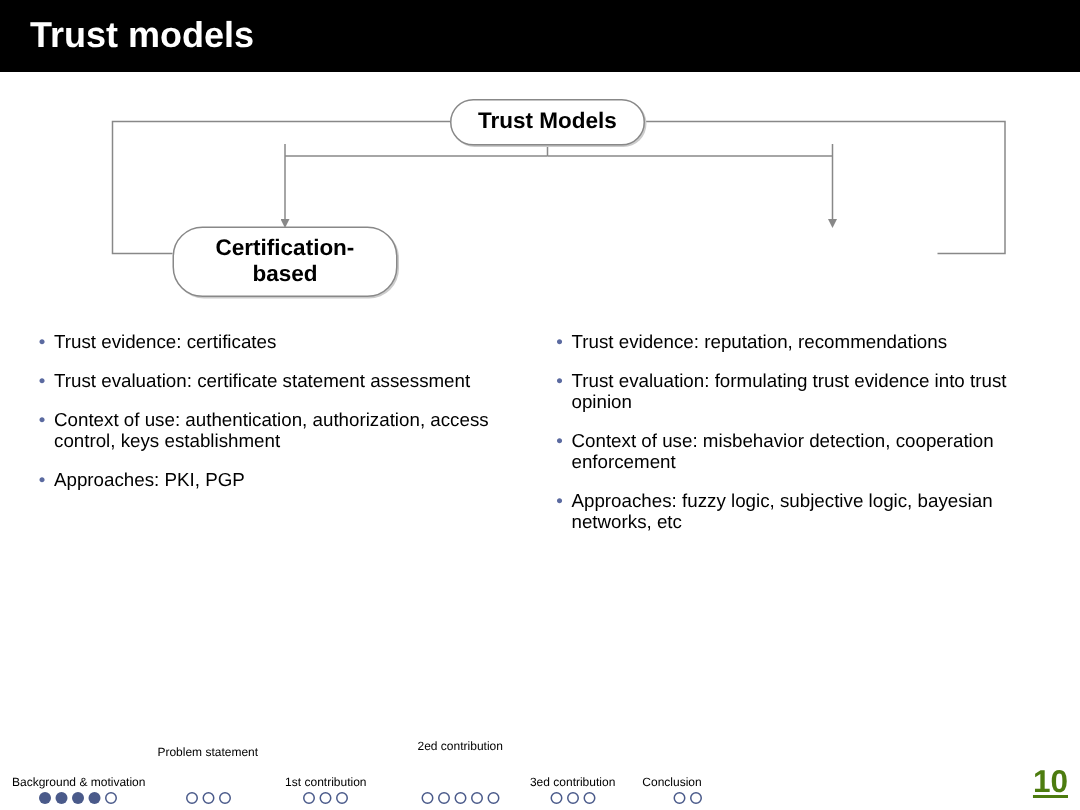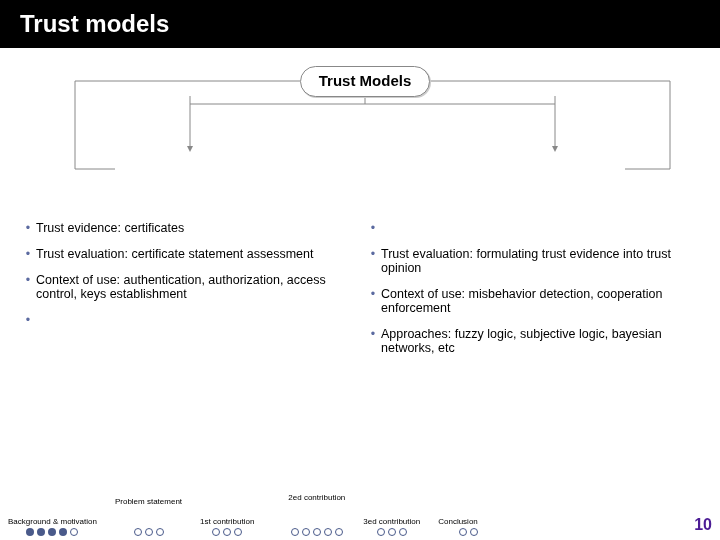--- a/index.html
+++ b/index.html
@@ -68,23 +68,24 @@
     align-items: center;
     font-size: 8px;
     color: #000;
     text-align: center;
   }
   .dots-row { display: flex; gap: 3px; margin-top: 2px; }
   .d-filled { width: 8px; height: 8px; border-radius: 50%; background: #4a5a8a; }
   .d-open { width: 8px; height: 8px; border-radius: 50%; border: 1px solid #4a5a8a; background: #fff; box-sizing: border-box; }
   .pagenum {
     margin-left: auto;
-    font-size: 16px;
+    font-size: 21px;
     font-weight: bold;
-    color: #4c1d95;
+    color: #4d7c0f;
+    text-decoration: underline;
     padding-bottom: 2px;
   }
 </style>
 </head>
 <body>
 
 <div class="title-bar">Trust models</div>
 
 <div class="diagram">
   <svg class="lines">
@@ -101,62 +102,65 @@
     <path d="M365 40 L190 40" fill="none" stroke="#888" stroke-width="0"></path>
     <path d="M365 42 L365 60 L190 60 L190 42" fill="none" stroke="none"></path>
     <path d="M365 40 C 320 50, 240 50, 190 40" fill="none" stroke="none"></path>
     <line x1="330" y1="40" x2="190" y2="55" stroke="none"></line>
     <line x1="365" y1="40" x2="365" y2="48" stroke="#888"></line>
     <line x1="365" y1="48" x2="190" y2="48" stroke="#888"></line>
     <line x1="190" y1="48" x2="190" y2="40" stroke="none"></line>
     <line x1="365" y1="48" x2="555" y2="48" stroke="#888"></line>
   </svg>
   <div class="pill pill-top">Trust Models</div>
+  <div class="pill pill-left">Certification-based</div>
 </div>
 
 <div class="columns">
   <div class="col">
     <div class="row">
         <div class="dot">•</div>
         <div class="item"><span class="lab">Trust evidence:</span> <span class="val">certificates</span></div>
       </div>
     <div class="row">
         <div class="dot">•</div>
         <div class="item"><span class="lab">Trust evaluation:</span> <span class="val">certificate statement assessment</span></div>
       </div>
     <div class="row">
         <div class="dot">•</div>
         <div class="item"><span class="lab">Context of use:</span> <span class="val">authentication, authorization, access control, keys establishment</span></div>
       </div>
     <div class="row">
         <div class="dot">•</div>
+        <div class="item"><span class="lab">Approaches:</span> <span class="val">PKI, PGP</span></div>
       </div>
   </div>
   <div class="col">
     <div class="row">
         <div class="dot">•</div>
+        <div class="item"><span class="lab">Trust evidence:</span> <span class="val">reputation, recommendations</span></div>
       </div>
     <div class="row">
         <div class="dot">•</div>
         <div class="item"><span class="lab">Trust evaluation:</span> <span class="val">formulating trust evidence into trust opinion</span></div>
       </div>
     <div class="row">
         <div class="dot">•</div>
         <div class="item"><span class="lab">Context of use:</span> <span class="val">misbehavior detection, cooperation enforcement</span></div>
       </div>
     <div class="row">
         <div class="dot">•</div>
         <div class="item"><span class="lab">Approaches:</span> <span class="val">fuzzy logic, subjective logic, bayesian networks, etc</span></div>
       </div>
   </div>
 </div>
 
 <div class="progress">
   <div id="stages"></div>
-  <div class="stage" style="margin-right: 18px;">
+  <div class="stage" style="margin-right: 8px;">
       <div>Background &amp; motivation</div>
       <div class="dots-row">
         <div class="d-filled"></div>
         <div class="d-filled"></div>
         <div class="d-filled"></div>
         <div class="d-filled"></div>
         <div class="d-open"></div>
       </div>
     </div>
     <div class="stage" style="margin-right: 18px; gap: 20px;">

